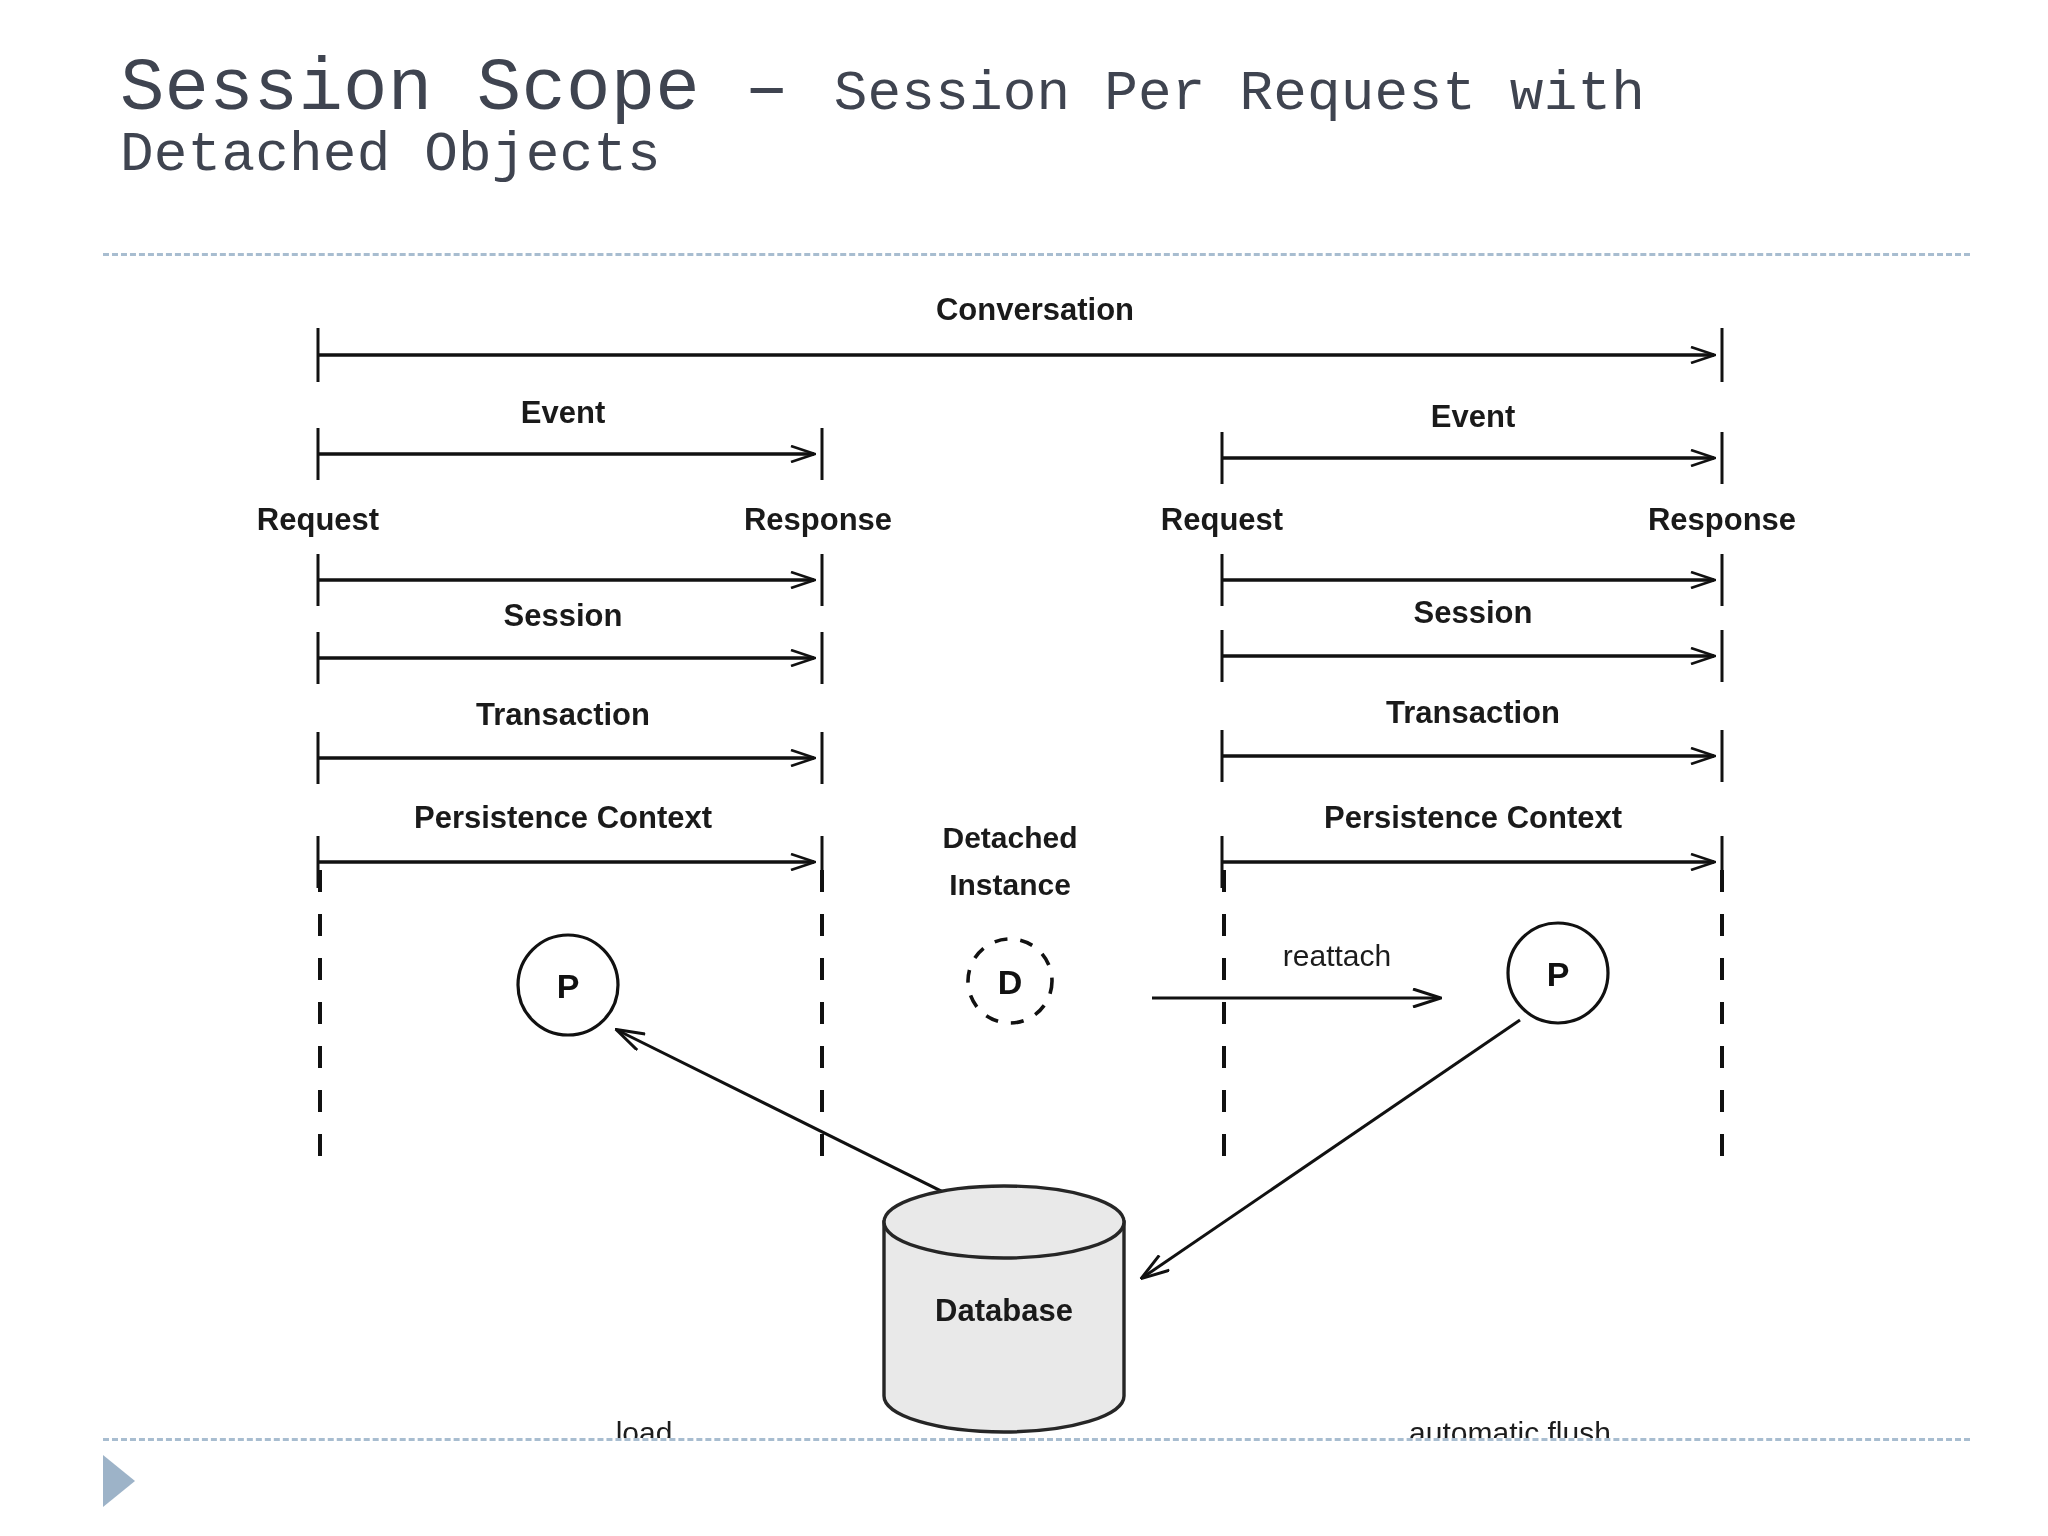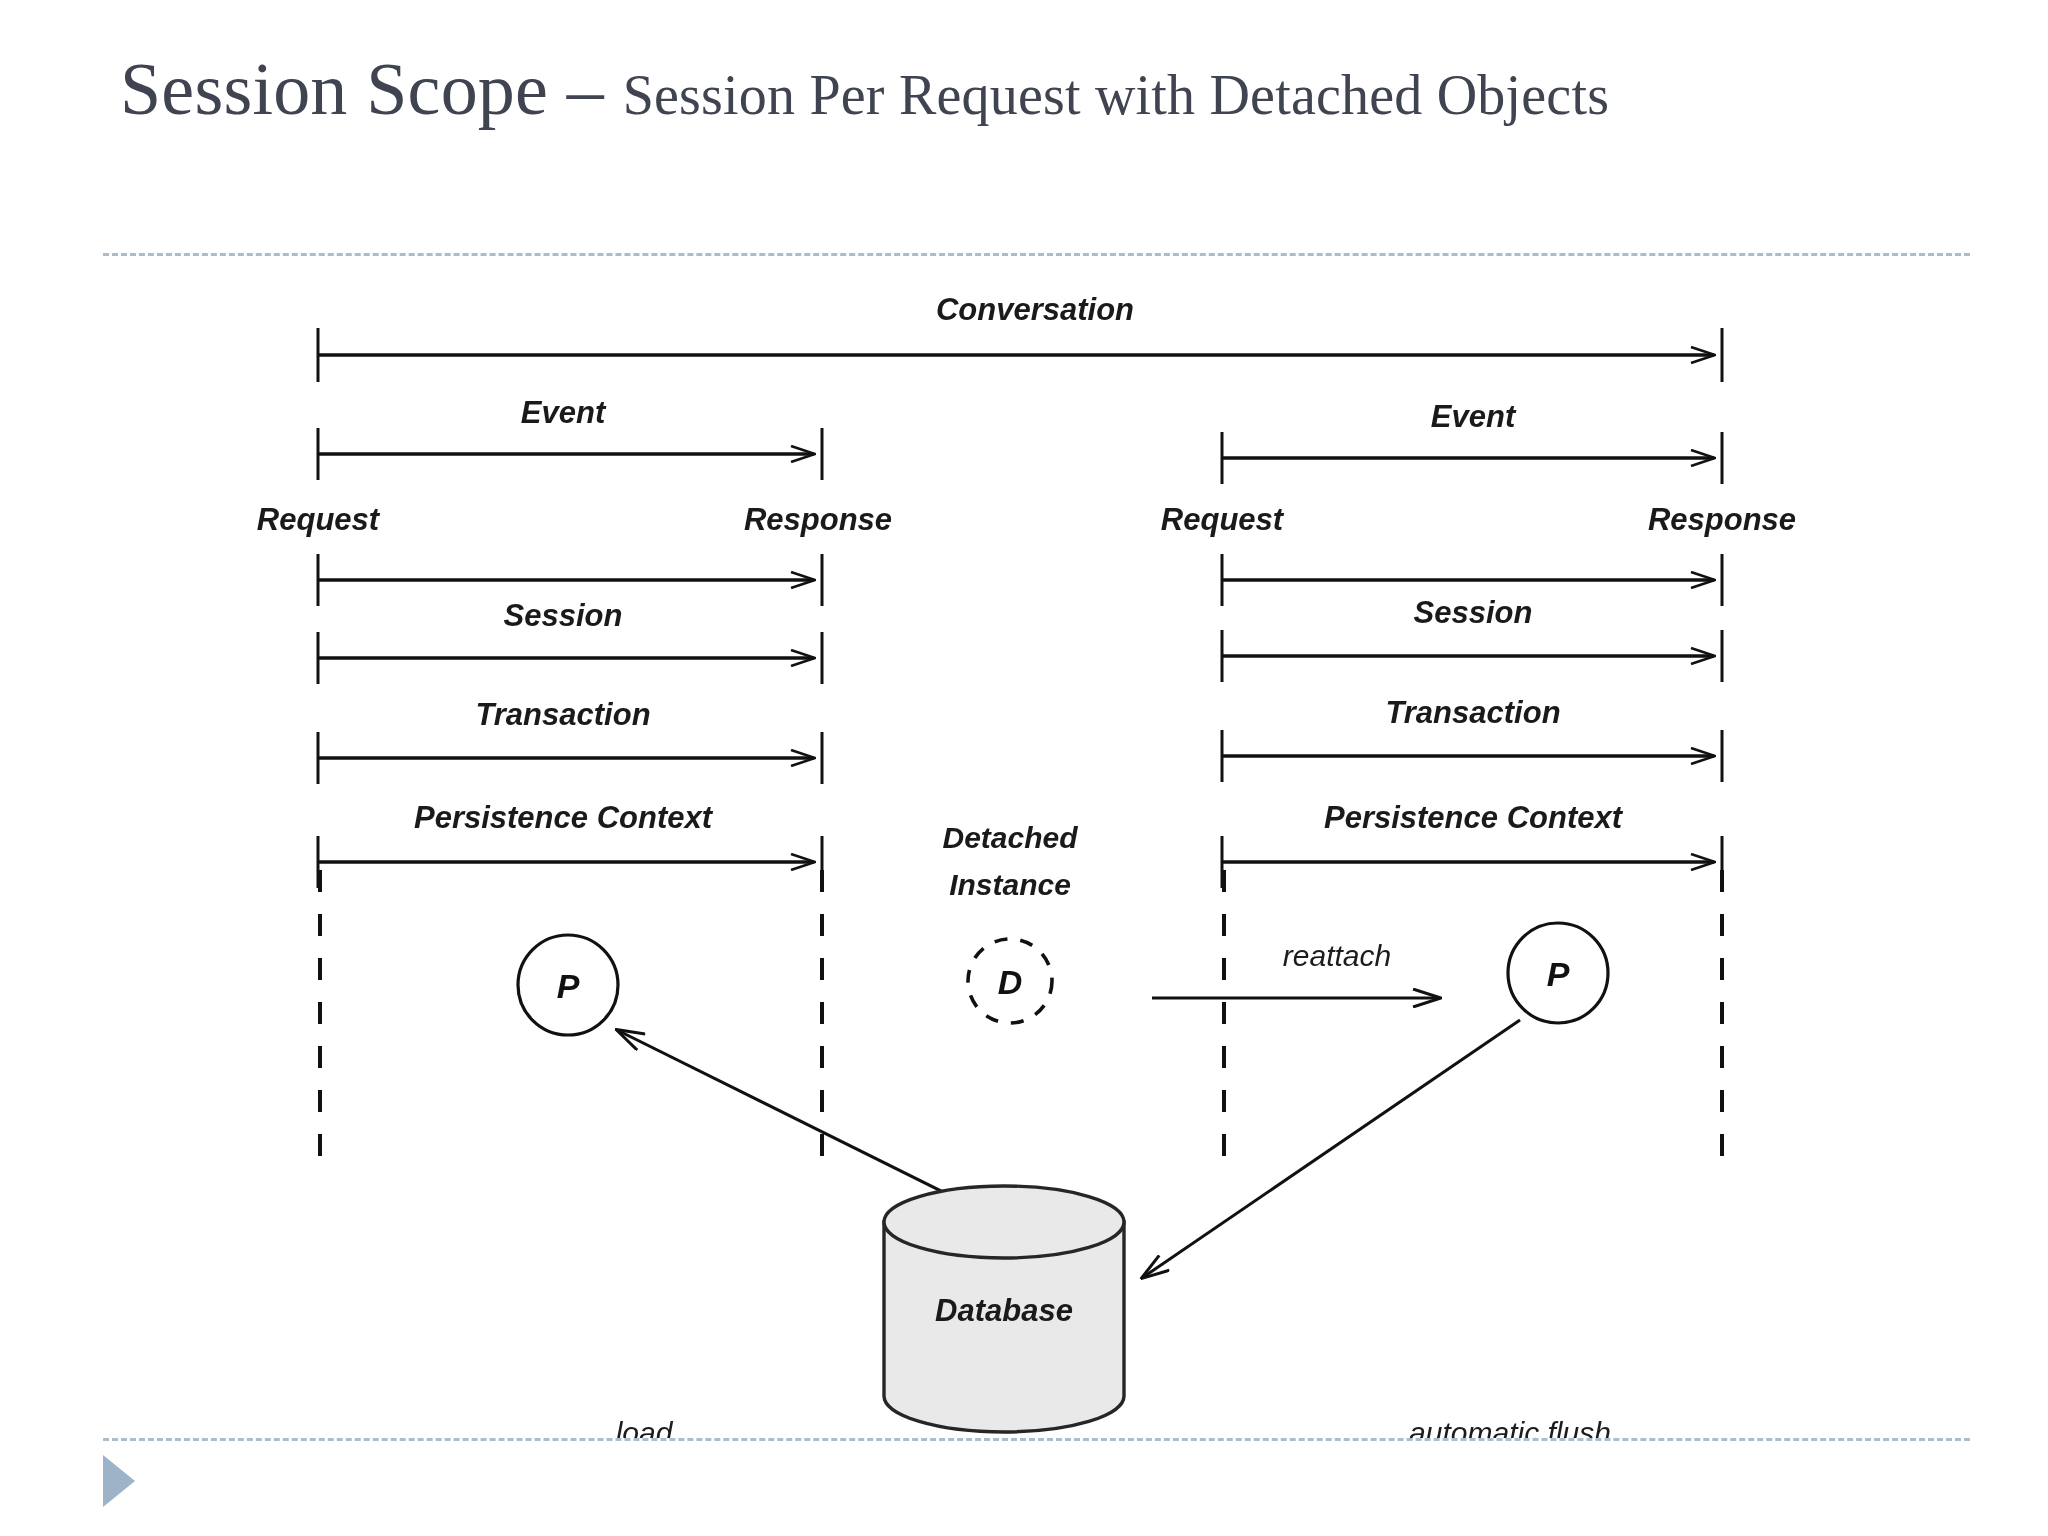--- a/index.html
+++ b/index.html
@@ -14,21 +14,21 @@
     overflow: hidden;
     position: relative;
   }
 
   
   #slide-title {
     position: absolute;
     left: 120px;
     top: 52px;
     width: 1800px;
-    font-family: Liberation Serif, serif;
+    font-family: Liberation Mono, monospace;
     color: #3f4450;
     line-height: 1.02;
     letter-spacing: 0.2px;
   }
   #slide-title .title-main {
     font-size: 74px;
   }
   #slide-title .title-sub {
     font-size: 56px;
   }
@@ -56,21 +56,20 @@
     border-bottom: 26px solid transparent;
   }
 
   
   #diagram {
     position: absolute;
     left: 0;
     top: 258px;
     width: 1800px;
     height: 1180px;
-    font-style: italic;
   }
   #diagram svg { display: block; }
 
   .lbl {
     font-family: "Liberation Sans", sans-serif;
     font-weight: bold;
     fill: #1a1a1a;
   }
   .lbl-lg { font-size: 31px; }
   .lbl-md { font-size: 30px; }

